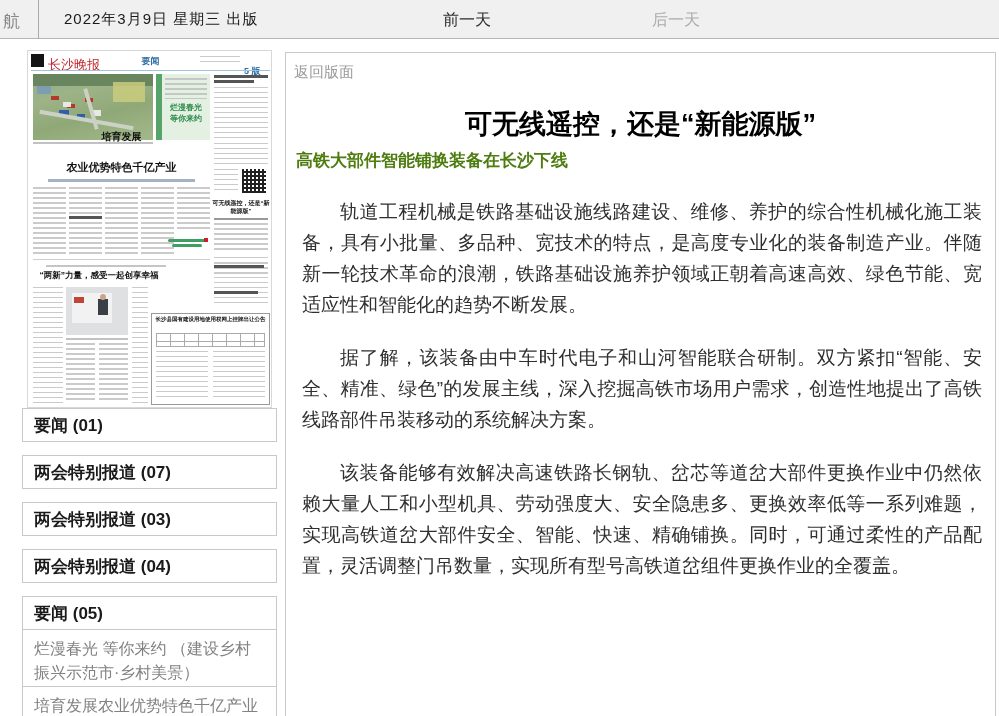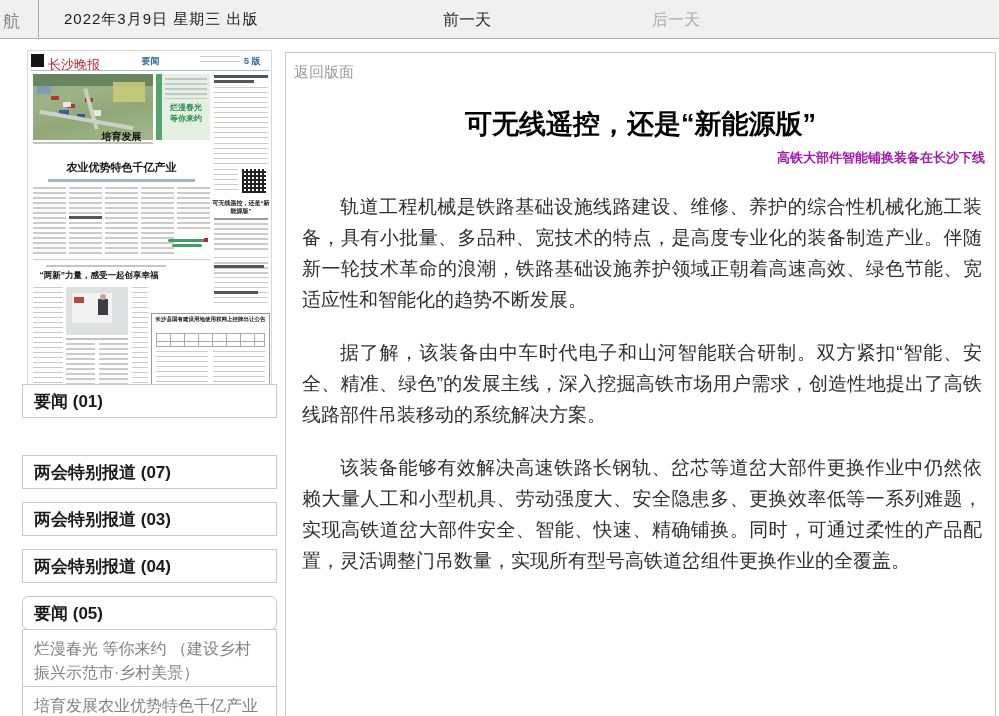--- a/index.html
+++ b/index.html
@@ -27,21 +27,21 @@
 
   
   #thumb { position:absolute; left:27px; top:50px; width:245px; height:358px;
            background:#fff; border:1px solid #d8d8d8; overflow:hidden; cursor:pointer; }
   .tl { background-image:repeating-linear-gradient(180deg,#b9b9b9 0 1.5px,transparent 1.5px 5px); opacity:.75; }
   .bseg { background:#555; }
   #th-logo { left:3px; top:3px; width:13px; height:13px; background:#141414; }
   #th-masthead { left:20px; top:5px; font-size:13px; font-weight:normal; color:#c0242a; white-space:nowrap; }
   #th-section { left:0; top:4px; width:245px; text-align:center; font-size:9px; font-weight:bold; color:#2e6da4; }
   #th-pageinfo { left:172px; top:5px; width:40px; height:10px; }
-  #th-pageno { left:216px; top:4px; font-size:9px; font-weight:bold; color:#2e6da4; }
+  #th-pageno { left:216px; top:14px; font-size:9px; font-weight:bold; color:#2e6da4; }
   #th-rule { left:3px; top:19px; width:239px; height:1px; background:#9ec3de; }
   #th-photo { left:5px; top:23px; width:120px; height:66px; overflow:hidden;
               background:linear-gradient(165deg,#8fae8d 0%,#9db387 30%,#90a878 60%,#a3b98b 100%); }
   #th-photo > div { position:absolute; }
   #th-greenpanel { left:128px; top:23px; width:54px; height:66px; background:#e4f1e2; }
   #th-greenstrip { left:128px; top:23px; width:6px; height:66px; background:#57a46b; }
   #th-green-lines { left:137px; top:27px; width:42px; height:21px; }
   .th-green-title { left:136px; width:44px; text-align:center; color:#2e8b4f; font-weight:bold; font-size:8px; line-height:9px; white-space:nowrap; }
   #th-rcol-h1a { left:186px; top:24px; width:54px; height:3px; }
   #th-rcol-h1b { left:186px; top:29px; width:40px; height:3px; }
@@ -91,21 +91,21 @@
               background:#fff; display:flex; align-items:center; padding:0 11px;
               font-size:17px; font-weight:bold; color:#1a1a1a; cursor:pointer; }
   .side-article { position:absolute; left:22px; width:255px; border:1px solid #c9c9c9; background:#fff;
                   padding:7px 11px; font-size:16px; color:#828282; line-height:24px; cursor:pointer; }
 
   
   #main-panel { position:absolute; left:285px; top:52px; width:711px; height:680px;
                 background:#fff; border:1px solid #c9c9c9; }
   #back-link { margin:10px 0 0 8px; display:inline-block; color:#9b9b9b; font-size:15px; cursor:pointer; }
   #art-title { margin:24px 10px 0 10px; text-align:center; font-size:27px; font-weight:bold; color:#000; }
-  #art-subtitle { margin:7px 10px 0 10px; text-align:right; font-size:13px; font-weight:bold; color:#a21caf; }
+  #art-subtitle { margin:7px 10px 0 10px; text-align:left; font-size:17px; font-weight:bold; color:#4d7c0f; }
   #art-body { margin:24px 13px 0 16px; font-size:19px; line-height:31px; color:#2f2f2f; text-align:justify; }
   #art-body p { margin:0 0 22px 0; text-indent:2em; }
 </style>
 </head>
 <body>
 
 <div id="topbar">
   <span id="nav-stub">航</span>
   <div id="topbar-divider"></div>
   <span id="pub-date">2022年3月9日 星期三 出版</span>
@@ -185,25 +185,25 @@
   <div class="abs tl" id="th-bl-col4"></div>
 
   <div class="abs" id="th-notice">
     <div id="th-notice-title">长沙县国有建设用地使用权网上挂牌出让公告</div>
     <div id="th-notice-table"></div>
     <div class="tl" id="th-notice-c1"></div>
     <div class="tl" id="th-notice-c2"></div>
   </div>
 </div>
 
-<div class="side-box" style="top:384px;">要闻 (01)</div>
+<div class="side-box" style="top:408px;">要闻 (01)</div>
 <div class="side-box" style="top:455px;">两会特别报道 (07)</div>
 <div class="side-box" style="top:502px;">两会特别报道 (03)</div>
 <div class="side-box" style="top:549px;">两会特别报道 (04)</div>
-<div class="side-box" style="top:596px;border-radius:6px;">要闻 (05)</div>
+<div class="side-box" style="top:596px;">要闻 (05)</div>
 <div class="side-article" style="top:629px;">烂漫春光 等你来约 （建设乡村振兴示范市·乡村美景）</div>
 <div class="side-article" style="top:686px;">培育发展农业优势特色千亿产业</div>
 
 <div id="main-panel">
   <span id="back-link">返回版面</span>
   <div id="art-title">可无线遥控，还是“新能源版”</div>
   <div id="art-subtitle">高铁大部件智能铺换装备在长沙下线</div>
   <div id="art-body">
     <p>轨道工程机械是铁路基础设施线路建设、维修、养护的综合性机械化施工装备，具有小批量、多品种、宽技术的特点，是高度专业化的装备制造产业。伴随新一轮技术革命的浪潮，铁路基础设施养护领域正朝着高速高效、绿色节能、宽适应性和智能化的趋势不断发展。</p>
     <p>据了解，该装备由中车时代电子和山河智能联合研制。双方紧扣“智能、安全、精准、绿色”的发展主线，深入挖掘高铁市场用户需求，创造性地提出了高铁线路部件吊装移动的系统解决方案。</p>

